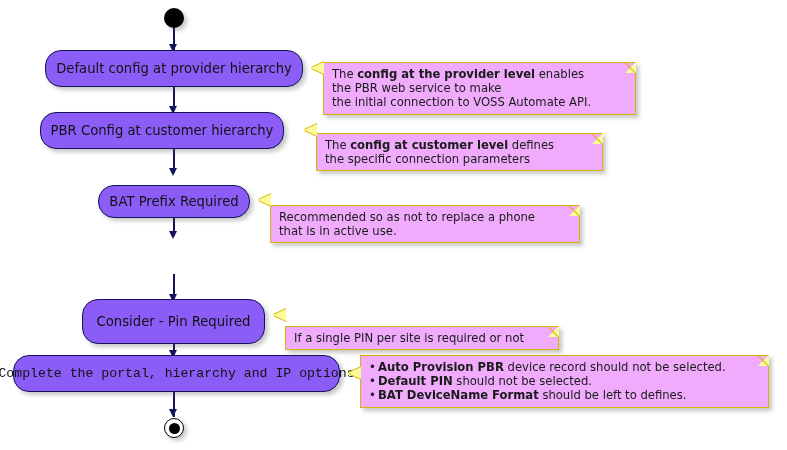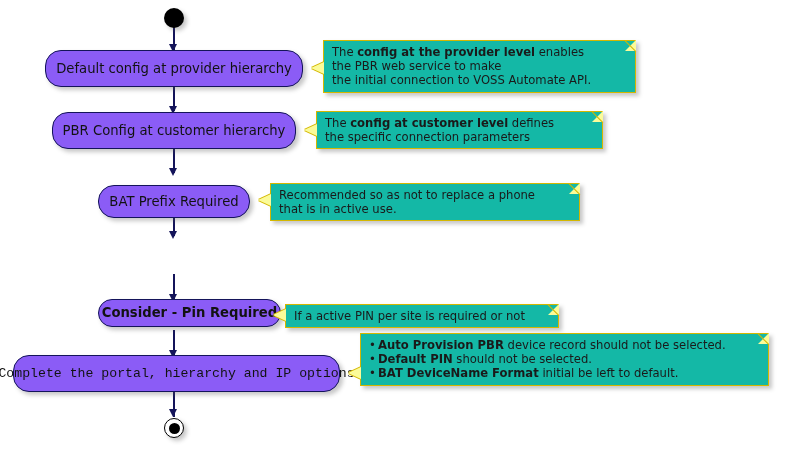--- a/index.html
+++ b/index.html
@@ -89,28 +89,29 @@
     border-left: 4.5px solid transparent;
     border-right: 4.5px solid transparent;
     border-top: 8px solid #14145A;
     z-index: 2;
   }
 
   
   .note {
     position: absolute;
     box-sizing: border-box;
-    background: #14b8a6;
+    background: #f0abfc;
     border: 1.1px solid #D4B700;
     color: #1a1a1a;
     font-size: 11.6px;
     line-height: 14.2px;
     padding: 4px 9px 4px 8px;
     box-shadow: 3px 3px 4px rgba(85,85,85,0.33);
     z-index: 3;
+    margin-top: 22px;
   }
   .note .fold {
     position: absolute;
     right: -1px;
     top: -1px;
     width: 0;
     height: 0;
     border-left: 11px solid transparent;
     border-bottom: 11px solid #FBFB99;
     border-top: 0;
@@ -188,30 +189,30 @@
   <div class="conn" style="left:173px; top:330px; height:25px;"></div>
   <div class="arrowhead" style="left:169px; top:350px;"></div>
 
   <div class="conn" style="left:173px; top:392px; height:25px;"></div>
   <div class="arrowhead" style="left:169px; top:409px;"></div>
 
   <div class="node" style="left:45px; top:50px; width:258px; height:37px;">
     <span>Default config at provider hierarchy</span>
   </div>
 
-  <div class="node" style="left:52px; top:112px; width:244px; height:37px;justify-content:center;">
+  <div class="node" style="left:40px; top:112px; width:244px; height:37px;justify-content:center;">
     <span>PBR Config at customer hierarchy</span>
   </div>
 
   <div class="node" style="left:98px; top:185px; width:152px; height:33px;">
     <span>BAT Prefix Required</span>
   </div>
 
 
-  <div class="node" style="left:98px; top:299px; width:183px; height:28px;font-weight:bold;">
+  <div class="node" style="left:82px; top:299px; width:183px; height:45px;">
     <span>Consider - Pin Required</span>
   </div>
 
   <div class="node" style="left:13px; top:355px; width:327px; height:37px;font-family:Liberation Mono, monospace;">
     <span>Complete the portal, hierarchy and IP options</span>
   </div>
 
   <div class="note-ptr" style="left:311px; top:62px;"></div>
   <div class="note" style="left:323px; top:40px; width:313px;">
     <span class="fold"></span>
@@ -245,33 +246,33 @@
     </div>
     <div class="line">
       <span>that is in active use.</span>
     </div>
   </div>
 
   <div class="note-ptr" style="left:273px; top:309px;"></div>
   <div class="note" style="left:285px; top:304px; width:274px;">
     <span class="fold"></span>
     <div class="line">
-      <span>If a active PIN per site is required or not</span>
+      <span>If a single PIN per site is required or not</span>
     </div>
   </div>
 
   <div class="note-ptr" style="left:348px; top:367px;"></div>
   <div class="note" style="left:360px; top:333px; width:409px;">
     <span class="fold"></span>
     <ul>
       <li>
         <b>Auto Provision PBR</b><span> device record should not be selected.</span>
       </li>
       <li>
         <b>Default PIN</b><span> should not be selected.</span>
       </li>
       <li>
-        <b>BAT DeviceName Format</b><span> initial be left to default.</span>
+        <b>BAT DeviceName Format</b><span> should be left to defines.</span>
       </li>
     </ul>
   </div>
 
 </div>
 
 </body></html>

